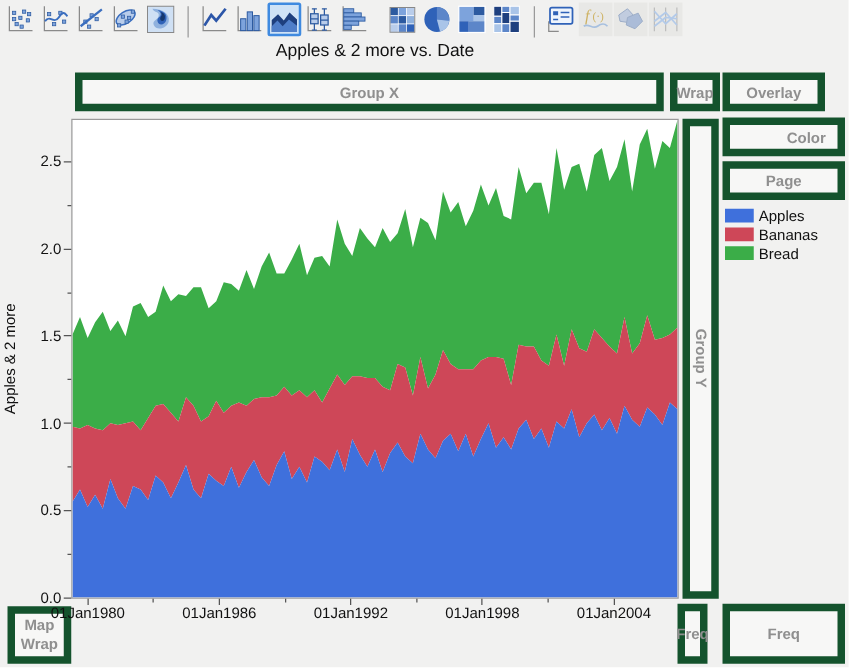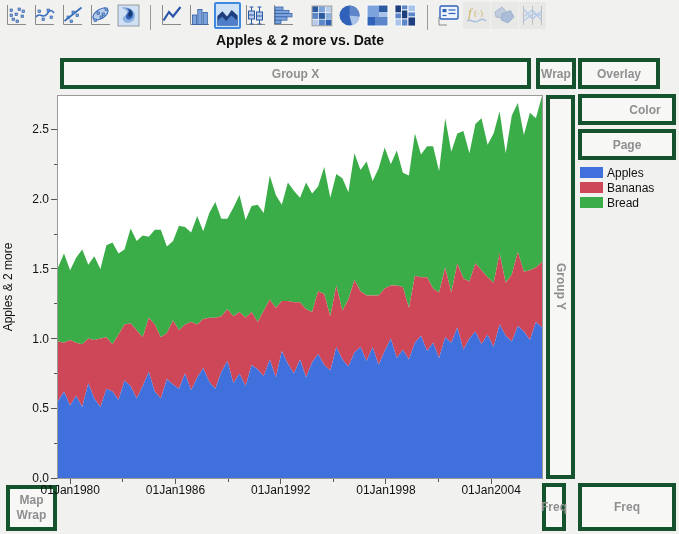--- a/index.html
+++ b/index.html
@@ -5,23 +5,23 @@
   html,body{margin:0;padding:0;}
   .app{position:relative;width:679px;height:534px;background:#f1f1f0;overflow:hidden;
        font-family:"Liberation Sans",sans-serif;-webkit-font-smoothing:antialiased;}
   
   .toolbar{position:absolute;left:0;top:0;width:679px;height:30px;display:flex;align-items:center;padding-left:3px;box-sizing:border-box;}
   .tb-btn{width:27px;height:27px;display:flex;align-items:center;justify-content:center;box-sizing:border-box;margin-right:1px;}
   .tb-btn.selected{border:2px solid #3f8ae0;background:#cfe2f6;border-radius:2px;}
   .tb-btn.muted{background:#e7e7e5;opacity:.85;}
   .tb-sep{width:1px;height:25px;background:#9a9a9a;margin:0 7px;align-self:flex-end;}
   
-  .chart-title{position:absolute;left:57px;top:32px;width:486px;text-align:center;font-size:14px;font-weight:bold;color:#111;}
-  
-  .zone{position:absolute;border:4px solid #14532d;background:#f7f7f6;display:flex;align-items:center;justify-content:center;
+  .chart-title{position:absolute;left:57px;top:32px;width:486px;text-align:center;font-size:14px;font-weight:normal;color:#111;}
+  
+  .zone{position:absolute;border:6px solid #14532d;background:#f7f7f6;display:flex;align-items:center;justify-content:center;
         color:#8f8f8f;font-weight:bold;font-size:12px;box-sizing:border-box;text-align:center;}
   .zone-groupx{left:60px;top:58px;width:471px;height:31px;}
   .zone-wrap{left:536px;top:58px;width:40px;height:31px;}
   .zone-overlay{left:578px;top:58px;width:82px;height:31px;}
   .zone-color{left:578px;top:94px;width:98px;height:31px;padding-left:36px;}
   .zone-size{left:578px;top:129px;width:98px;height:31px;}
   .zone-groupy{left:546px;top:95px;width:29px;height:384px;}
   .zone-groupy .vtext{writing-mode:vertical-rl;white-space:nowrap;}
   .zone-mapshape{left:6px;top:485px;width:51px;height:46px;line-height:15px;}
   .zone-freq{left:542px;top:483px;width:24px;height:48px;}

